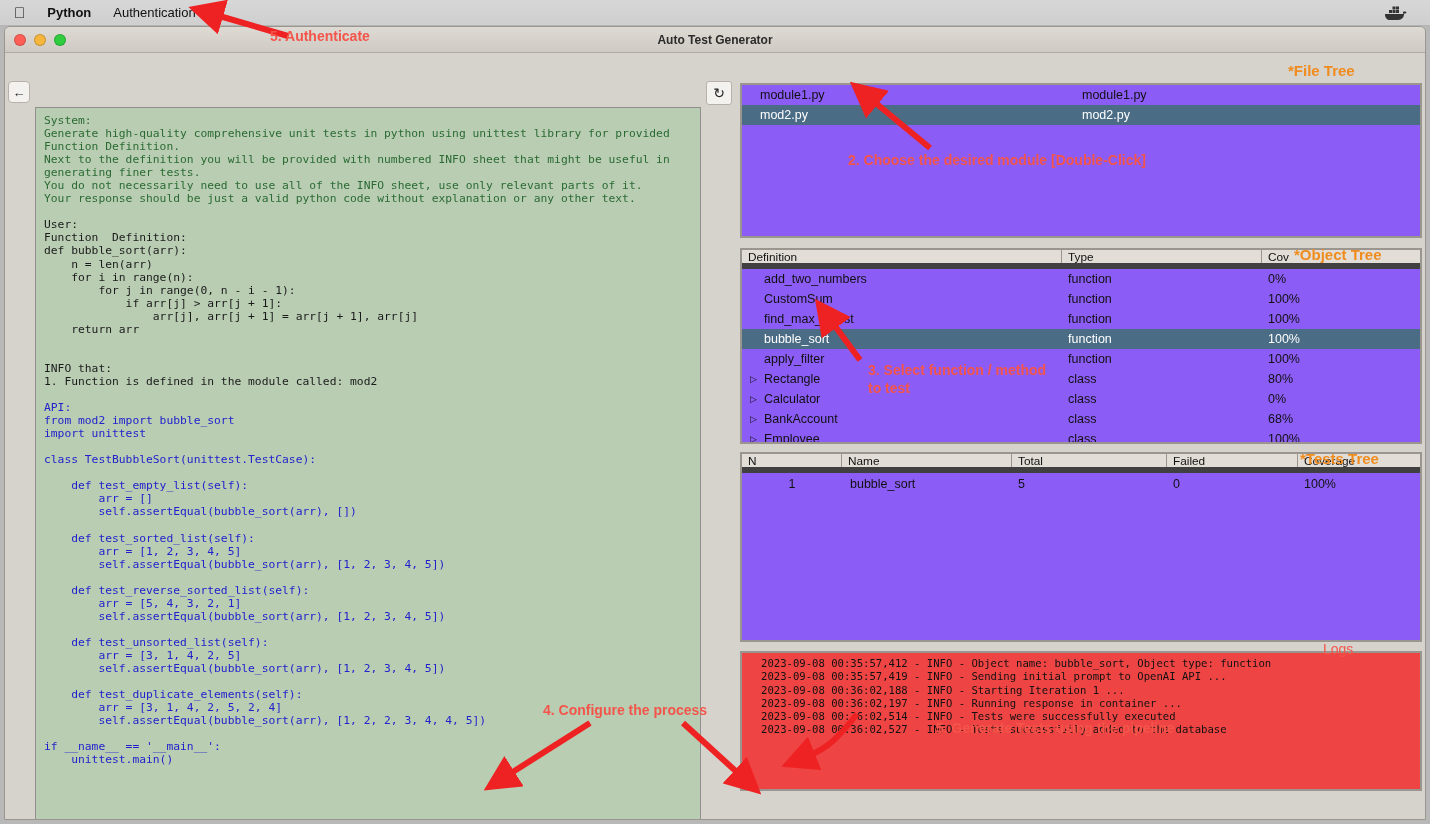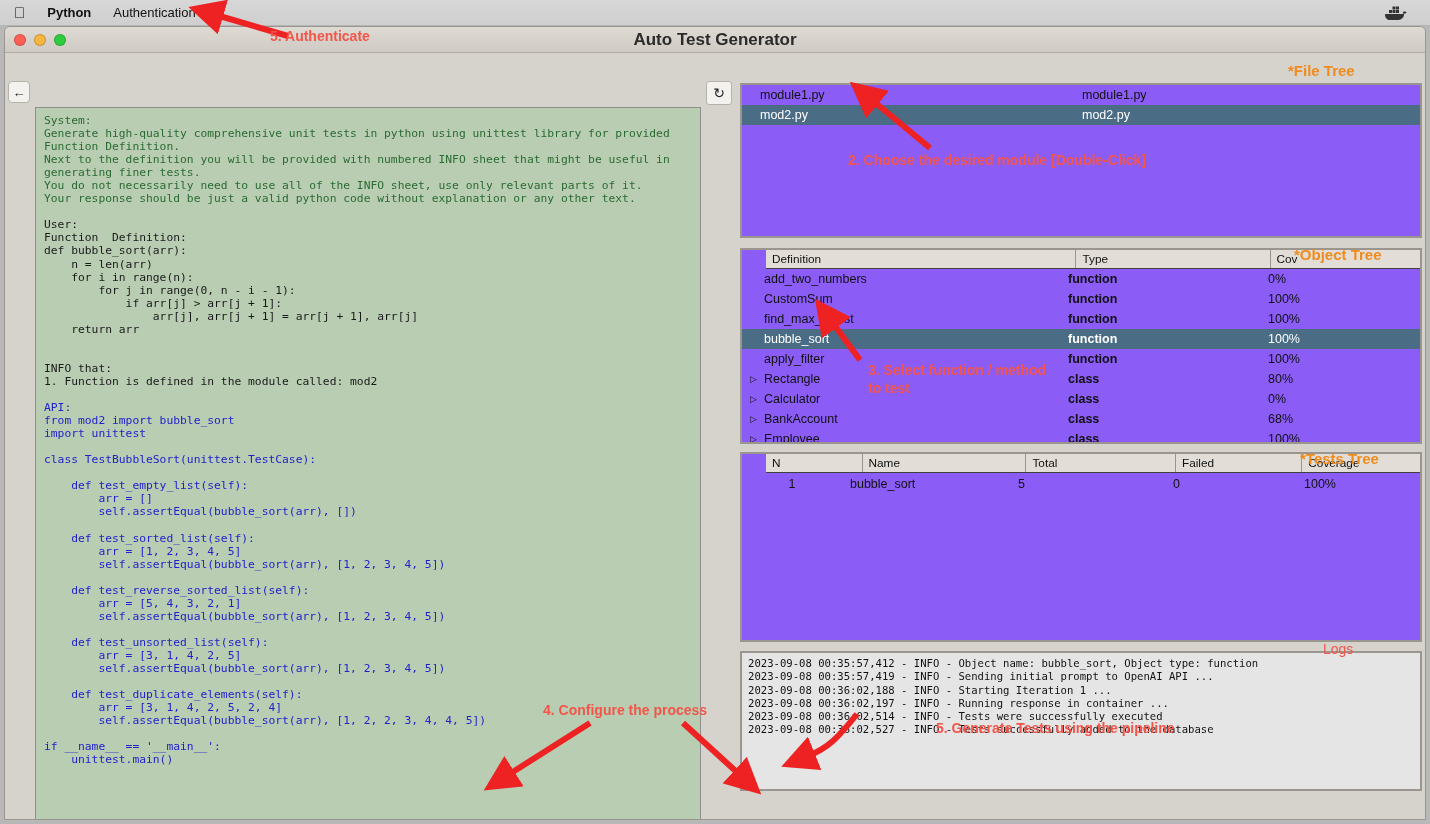--- a/index.html
+++ b/index.html
@@ -41,21 +41,21 @@
     border-bottom: 1px solid #b0aca5;
     display: flex; align-items: center;
   }
   .lights { display: flex; gap: 8px; padding-left: 9px; }
   .light { width: 12px; height: 12px; border-radius: 50%; border: 1px solid rgba(0,0,0,.18); }
   .l-red { background: #ff5f57; }
   .l-yellow { background: #f6b53c; }
   .l-green { background: #2fcc3f; }
   .win-title {
     position: absolute; left: 0; right: 0; text-align: center;
-    font-size: 17px; font-weight: bold; color: #2b2b2b;
+    font-size: 12px; font-weight: bold; color: #2b2b2b;
   }
 
   .body-area { position: relative; width: 100%; height: 767px; background: #d6d2cc; }
 
   
   .backbtn {
     position: absolute; left: 3px; top: 28px; width: 22px; height: 22px;
     background: #f4f2ef; border: 1px solid #b6b2ab; border-radius: 4px;
     display: flex; align-items: center; justify-content: center;
     font-size: 13px; color: #222;
@@ -91,47 +91,47 @@
 
   .panel { background: #8b5cf6; border: 2px solid #9a968f; }
 
   .filetree { height: 155px; position: relative; overflow: hidden; }
   .ft-row { height: 20px; display: flex; align-items: center; font-size: 12.5px; color: #111; }
   .ft-row .c1 { width: 340px; padding-left: 18px; }
   .ft-row .c2 { width: 300px; }
   .ft-row.sel { background: #4a6c85; color: #fff; }
 
   .objtree { margin-top: 10px; height: 196px; position: relative; overflow: hidden; }
-  .tbl-head { display: flex; background: #e2ded7; border-bottom: 1px solid #404040; height: 19px; margin-left: 24px; }
+  .tbl-head { display: flex; background: #e2ded7; border-bottom: 6px solid #404040; height: 19px; }
   .tbl-head div {
     font-size: 11.8px; color: #111; display: flex; align-items: center; padding-left: 6px;
     border-right: 1px solid #9a968f;
   }
   .ot-c1 { width: 320px; } .ot-c2 { width: 200px; } .ot-c3 { width: 154px; border-right: none !important; }
   .ot-row { height: 20px; display: flex; align-items: center; font-size: 12.5px; color: #111; }
   .ot-row div { display: flex; align-items: center; }
   .ot-row .d1 { width: 320px; padding-left: 22px; position: relative; }
-  .ot-row .d2 { width: 200px; padding-left: 6px; font-weight: bold; }
+  .ot-row .d2 { width: 200px; padding-left: 6px; }
   .ot-row .d3 { width: 154px; padding-left: 6px; }
   .ot-row.sel { background: #4a6c85; color: #fff; }
   .tri { position: absolute; left: 8px; font-size: 9px; }
 
   .teststree { margin-top: 8px; height: 190px; position: relative; overflow: hidden; }
   .tt-c1 { width: 100px; } .tt-c2 { width: 170px; } .tt-c3 { width: 155px; }
   .tt-c4 { width: 131px; } .tt-c5 { width: 122px; border-right: none !important; }
   .tt-row { height: 22px; display: flex; align-items: center; font-size: 12.5px; color: #111; }
   .tt-row div { display: flex; align-items: center; }
   .tt-row .e1 { width: 100px; justify-content: center; }
   .tt-row .e2 { width: 170px; padding-left: 8px; }
   .tt-row .e3 { width: 155px; padding-left: 6px; }
   .tt-row .e4 { width: 131px; padding-left: 6px; }
   .tt-row .e5 { width: 122px; padding-left: 6px; }
 
-  .logs { margin-top: 9px; height: 140px; background: #e5e5e5; border: 2px solid #9a968f;
-    padding: 4px 6px; overflow: hidden; }
+  .logs { margin-top: 9px; height: 140px; background: #ef4444; border: 2px solid #9a968f;
+    padding: 4px 19px; overflow: hidden; }
   .logline {
     font-family: "DejaVu Sans Mono", "Liberation Mono", monospace;
     font-size: 10.6px; line-height: 13.3px; color: #111; white-space: pre;
   }
 
   
   .anno { position: absolute; color: #f4554a; font-size: 14px; font-weight: bold;
     white-space: nowrap; pointer-events: none; }
   .anno-orange { position: absolute; color: #f08b1d; font-weight: bold; white-space: nowrap; }
   .arrow-svg { position: absolute; pointer-events: none; }

